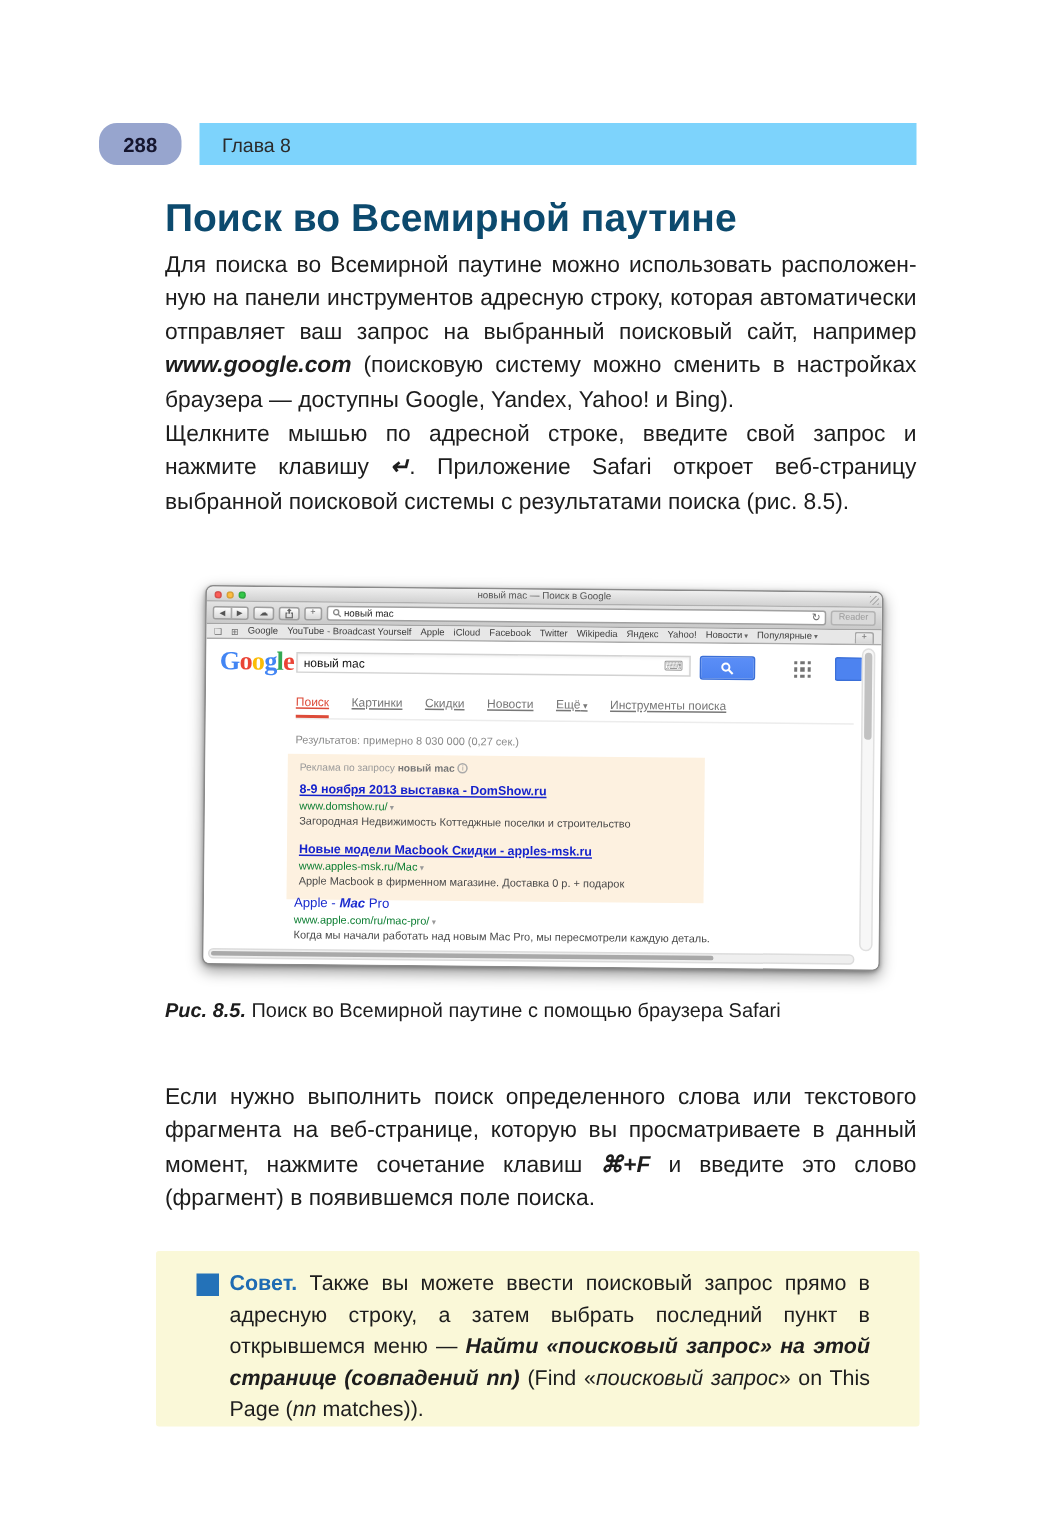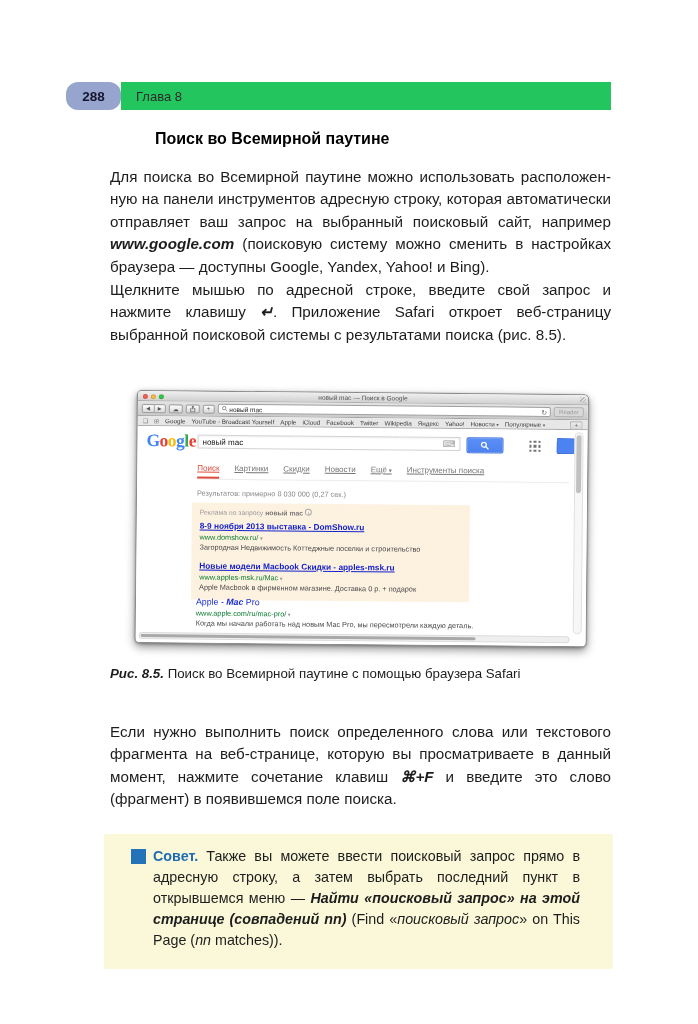--- a/index.html
+++ b/index.html
@@ -3,31 +3,31 @@
 <meta charset="utf-8">
 <style>
   * { box-sizing: border-box; margin: 0; padding: 0; }
   html,body { width:698px; height:1024px; }
   body { background:#ffffff; font-family:"Liberation Sans", sans-serif; position:relative; overflow:hidden; }
 
   
   .chapter-header { position:absolute; left:66px; top:82px; width:545px; height:28px; display:flex; }
   .page-num { width:55px; background:#97a5ce; display:flex; align-items:center; justify-content:center;
               font-size:13.5px; font-weight:bold; color:#15152e;border-radius:12px; }
-  .chapter-name { flex:1; background:#22c55e; display:flex; align-items:center; padding-left:15px;
-                  font-size:13px; color:#2b2b2b; }
-  .title { position:absolute; left:110px; top:130px; font-size:16px; font-weight:bold; color:#000000;margin-left:45px; }
+  .chapter-name { flex:1; background:#7dd3fc; display:flex; align-items:center; padding-left:15px;
+                  font-size:13px; color:#2b2b2b;margin-left:12px; }
+  .title { position:absolute; left:110px; top:130px; font-size:26px; font-weight:bold; color:#0c4a6e; }
   .para { position:absolute; left:110px; width:501px; text-align:justify; font-size:15.2px;
           line-height:22.4px; color:#1d1d1d; }
   #p1 { top:166px; } #p2 { top:279px; } #p3 { top:721px; }
   .b { font-weight:bold;font-style:italic; } .i { font-style:italic; } .bi { font-weight:bold; font-style:italic; }
   .caption { position:absolute; left:110px; top:666px; font-size:13.3px; color:#1d1d1d; }
 
   
-  .tip { position:absolute; left:104px; top:834px; width:509px; height:135px; background:#faf8d8; border-radius:2px; }
+  .tip { position:absolute; left:104px; top:834px; width:509px; height:117px; background:#faf8d8; border-radius:2px; }
   .tip-square { position:absolute; left:27px; top:15px; width:15px; height:15px; background:#2472b8; }
   .tip-text { position:absolute; left:49px; right:33px; top:12px; text-align:justify;
               font-size:14.3px; line-height:21px; color:#1d1d1d; }
   .tip-label { color:#1f6cb3; font-weight:bold; }
 
   
   .figure { position:absolute; left:137px; top:390px; width:452px; height:253px;
             transform:rotate(0.55deg); transform-origin:0 0; }
   .win { position:absolute; inset:0; background:#fff; border:1px solid #8a8a8a; border-radius:5px;
          box-shadow:0 4px 10px rgba(0,0,0,.42), 0 1px 3px rgba(0,0,0,.3); overflow:hidden;

